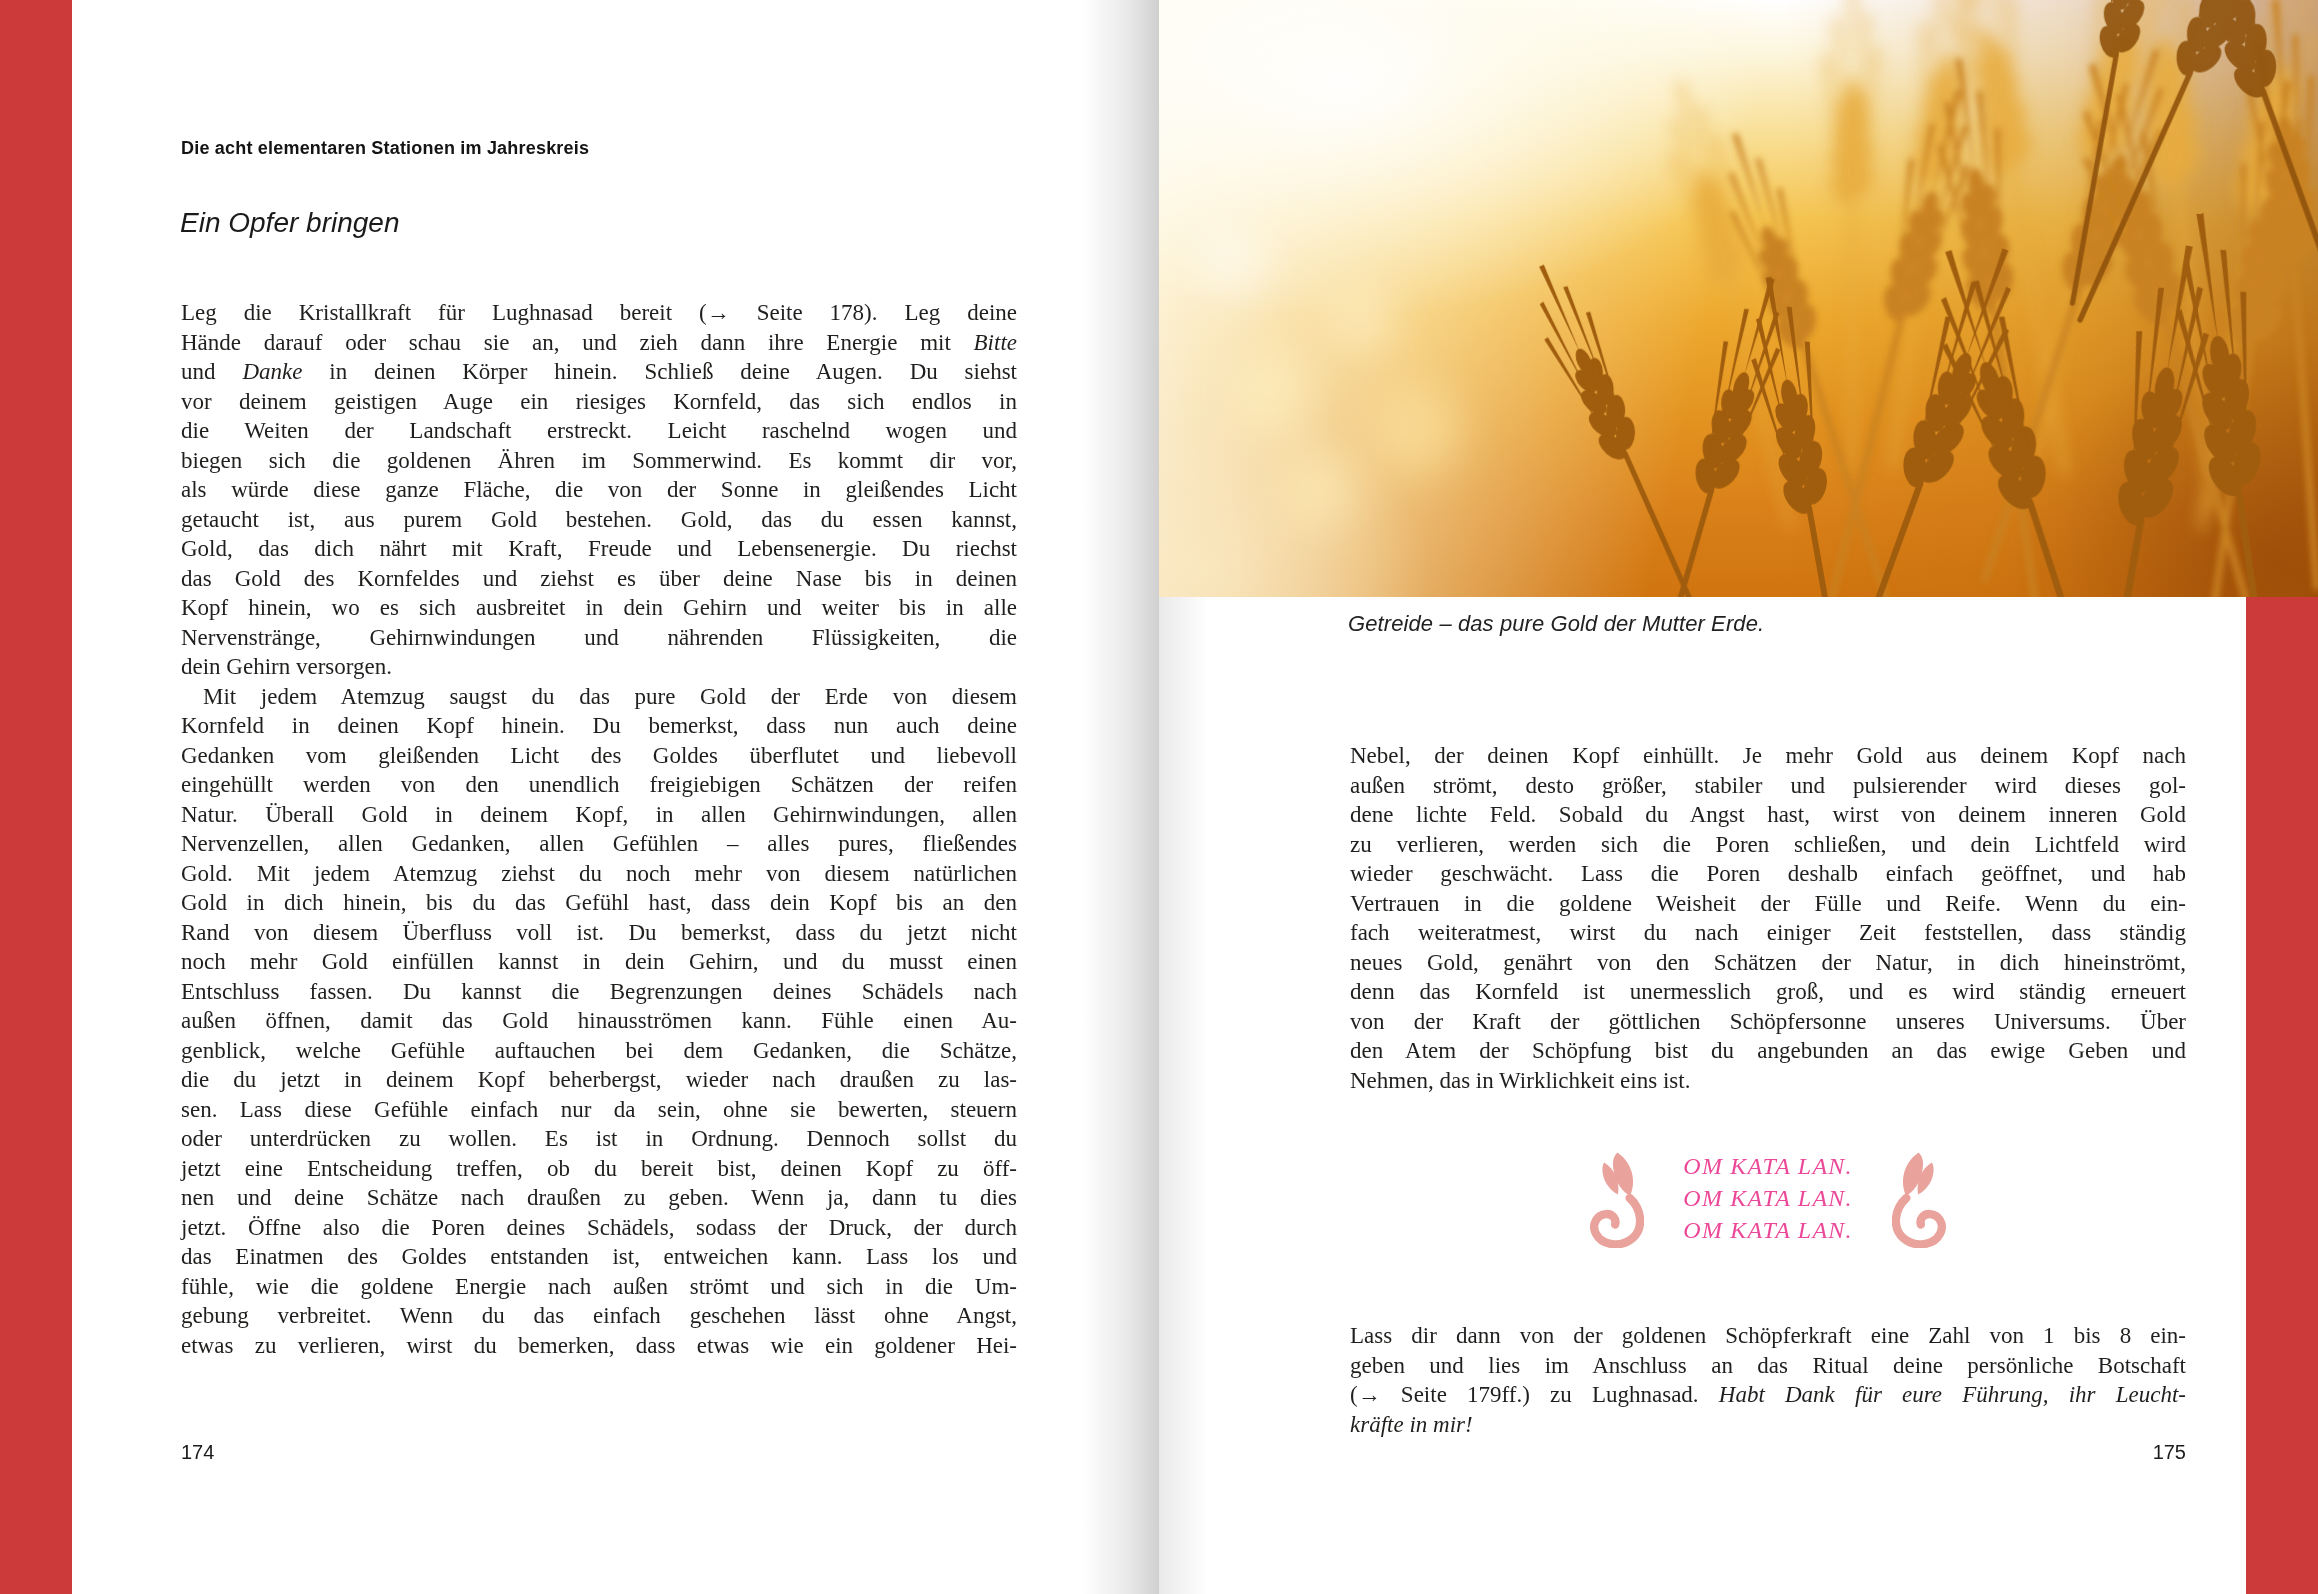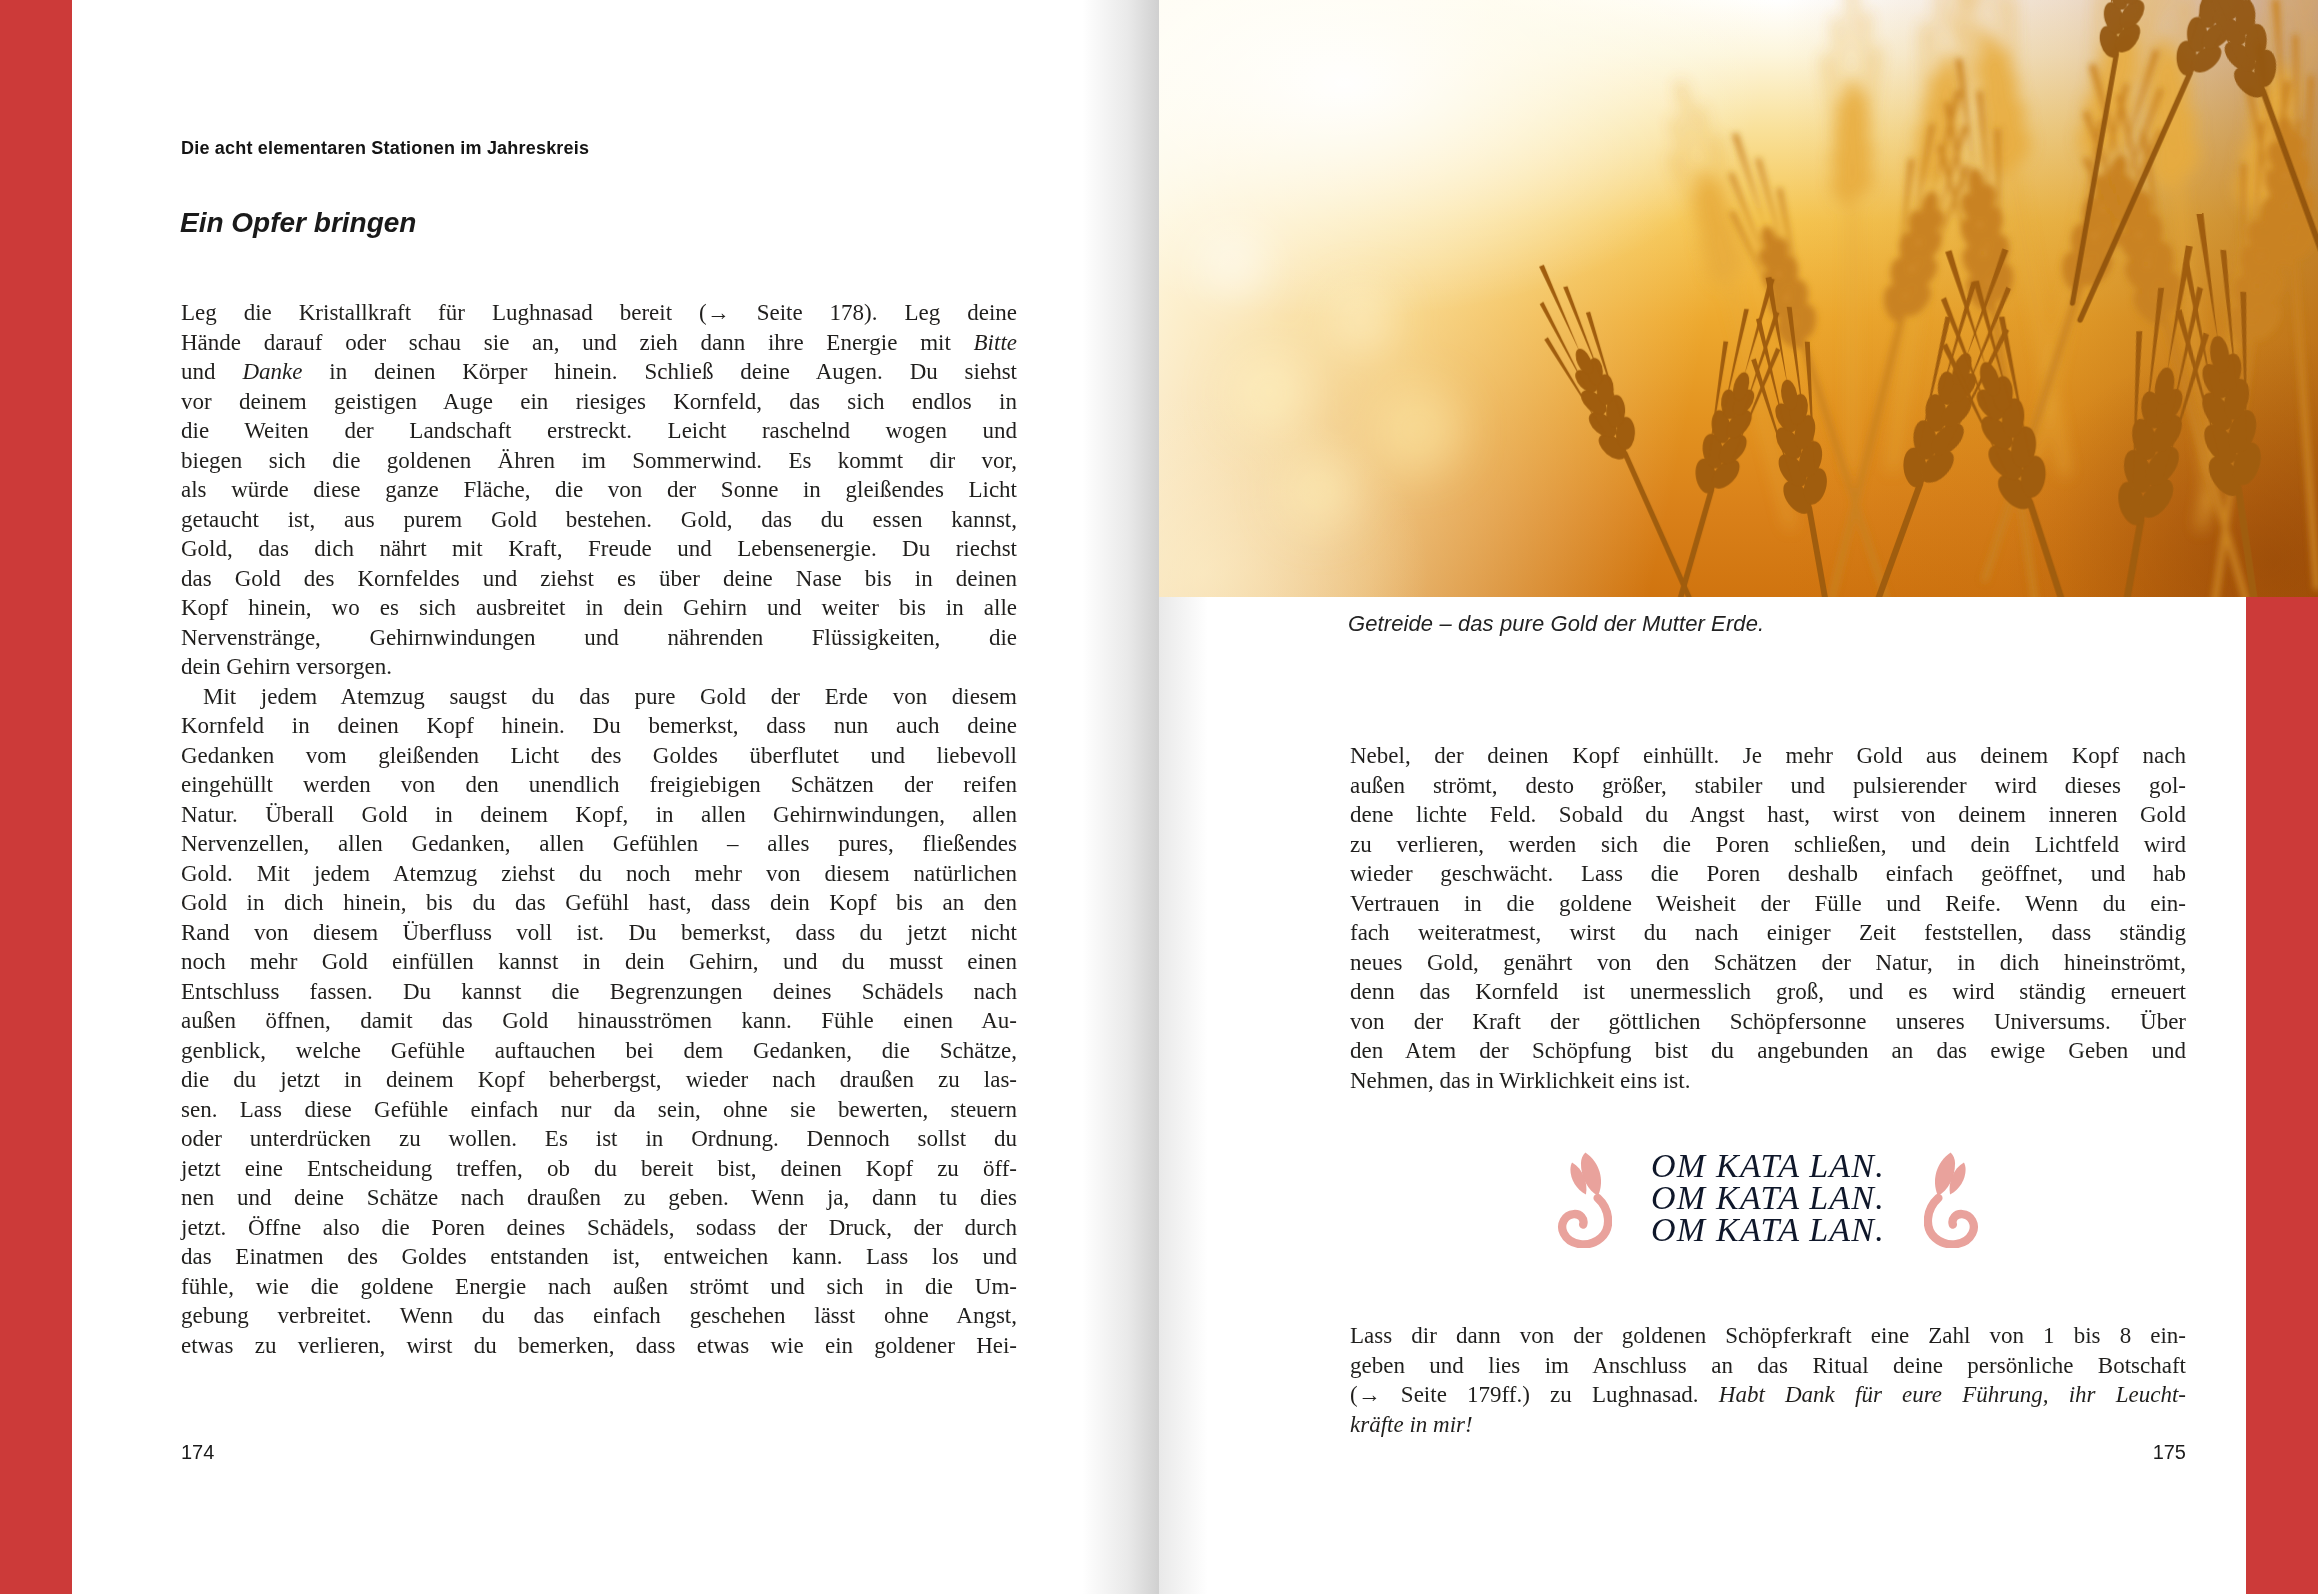--- a/index.html
+++ b/index.html
@@ -32,21 +32,21 @@
   .photo svg{position:absolute;left:0;top:0;width:100%;height:100%;}
 
   
   .running-header{
     position:absolute;left:181px;top:138px;width:835px;
     font-family:"Liberation Sans",sans-serif;font-weight:600;font-size:18px;
     letter-spacing:0.2px;color:#141414;
   }
   .section-heading{
     position:absolute;left:180px;top:207px;width:835px;
-    font-family:"Liberation Sans",sans-serif;font-style:italic;font-weight:700;
+    font-family:"Liberation Sans",sans-serif;font-style:italic;font-weight:400;
     font-size:28px;color:#1a1a1a;
   }
   .body-block{position:absolute;width:836px;font-size:23px;line-height:29.5px;margin-top:35px;}
   .body-left{left:181px;top:263px;}
   .body-right-1{left:1350px;top:706px;}
   .body-right-2{left:1350px;top:1286px;}
   .line{text-align:justify;text-align-last:justify;white-space:normal;}
   .line.para-end{text-align-last:left;}
   .line.indent{text-indent:22px;}
   .page-number{
@@ -61,21 +61,21 @@
     position:absolute;left:1348px;top:611px;width:835px;
     font-family:"Liberation Sans",sans-serif;font-style:italic;font-size:22px;
     letter-spacing:0.1px;color:#222;
   }
   .mantra{
     position:absolute;left:1350px;top:1143px;width:836px;height:110px;
     display:flex;align-items:center;justify-content:center;gap:39px;
   }
   .mantra-lines{
     font-family:"Liberation Serif",serif;font-style:italic;
-    font-size:34px;line-height:32px;letter-spacing:1.2px;color:#0f172a;
+    font-size:24px;line-height:32px;letter-spacing:1.2px;color:#ec4899;
     text-align:left;
   }
   .ornament{width:61px;height:99px;flex:0 0 auto;}
   .ornament.mirrored{transform:scaleX(-1);}
 </style>
 </head>
 <body>
 
 <div>
 

